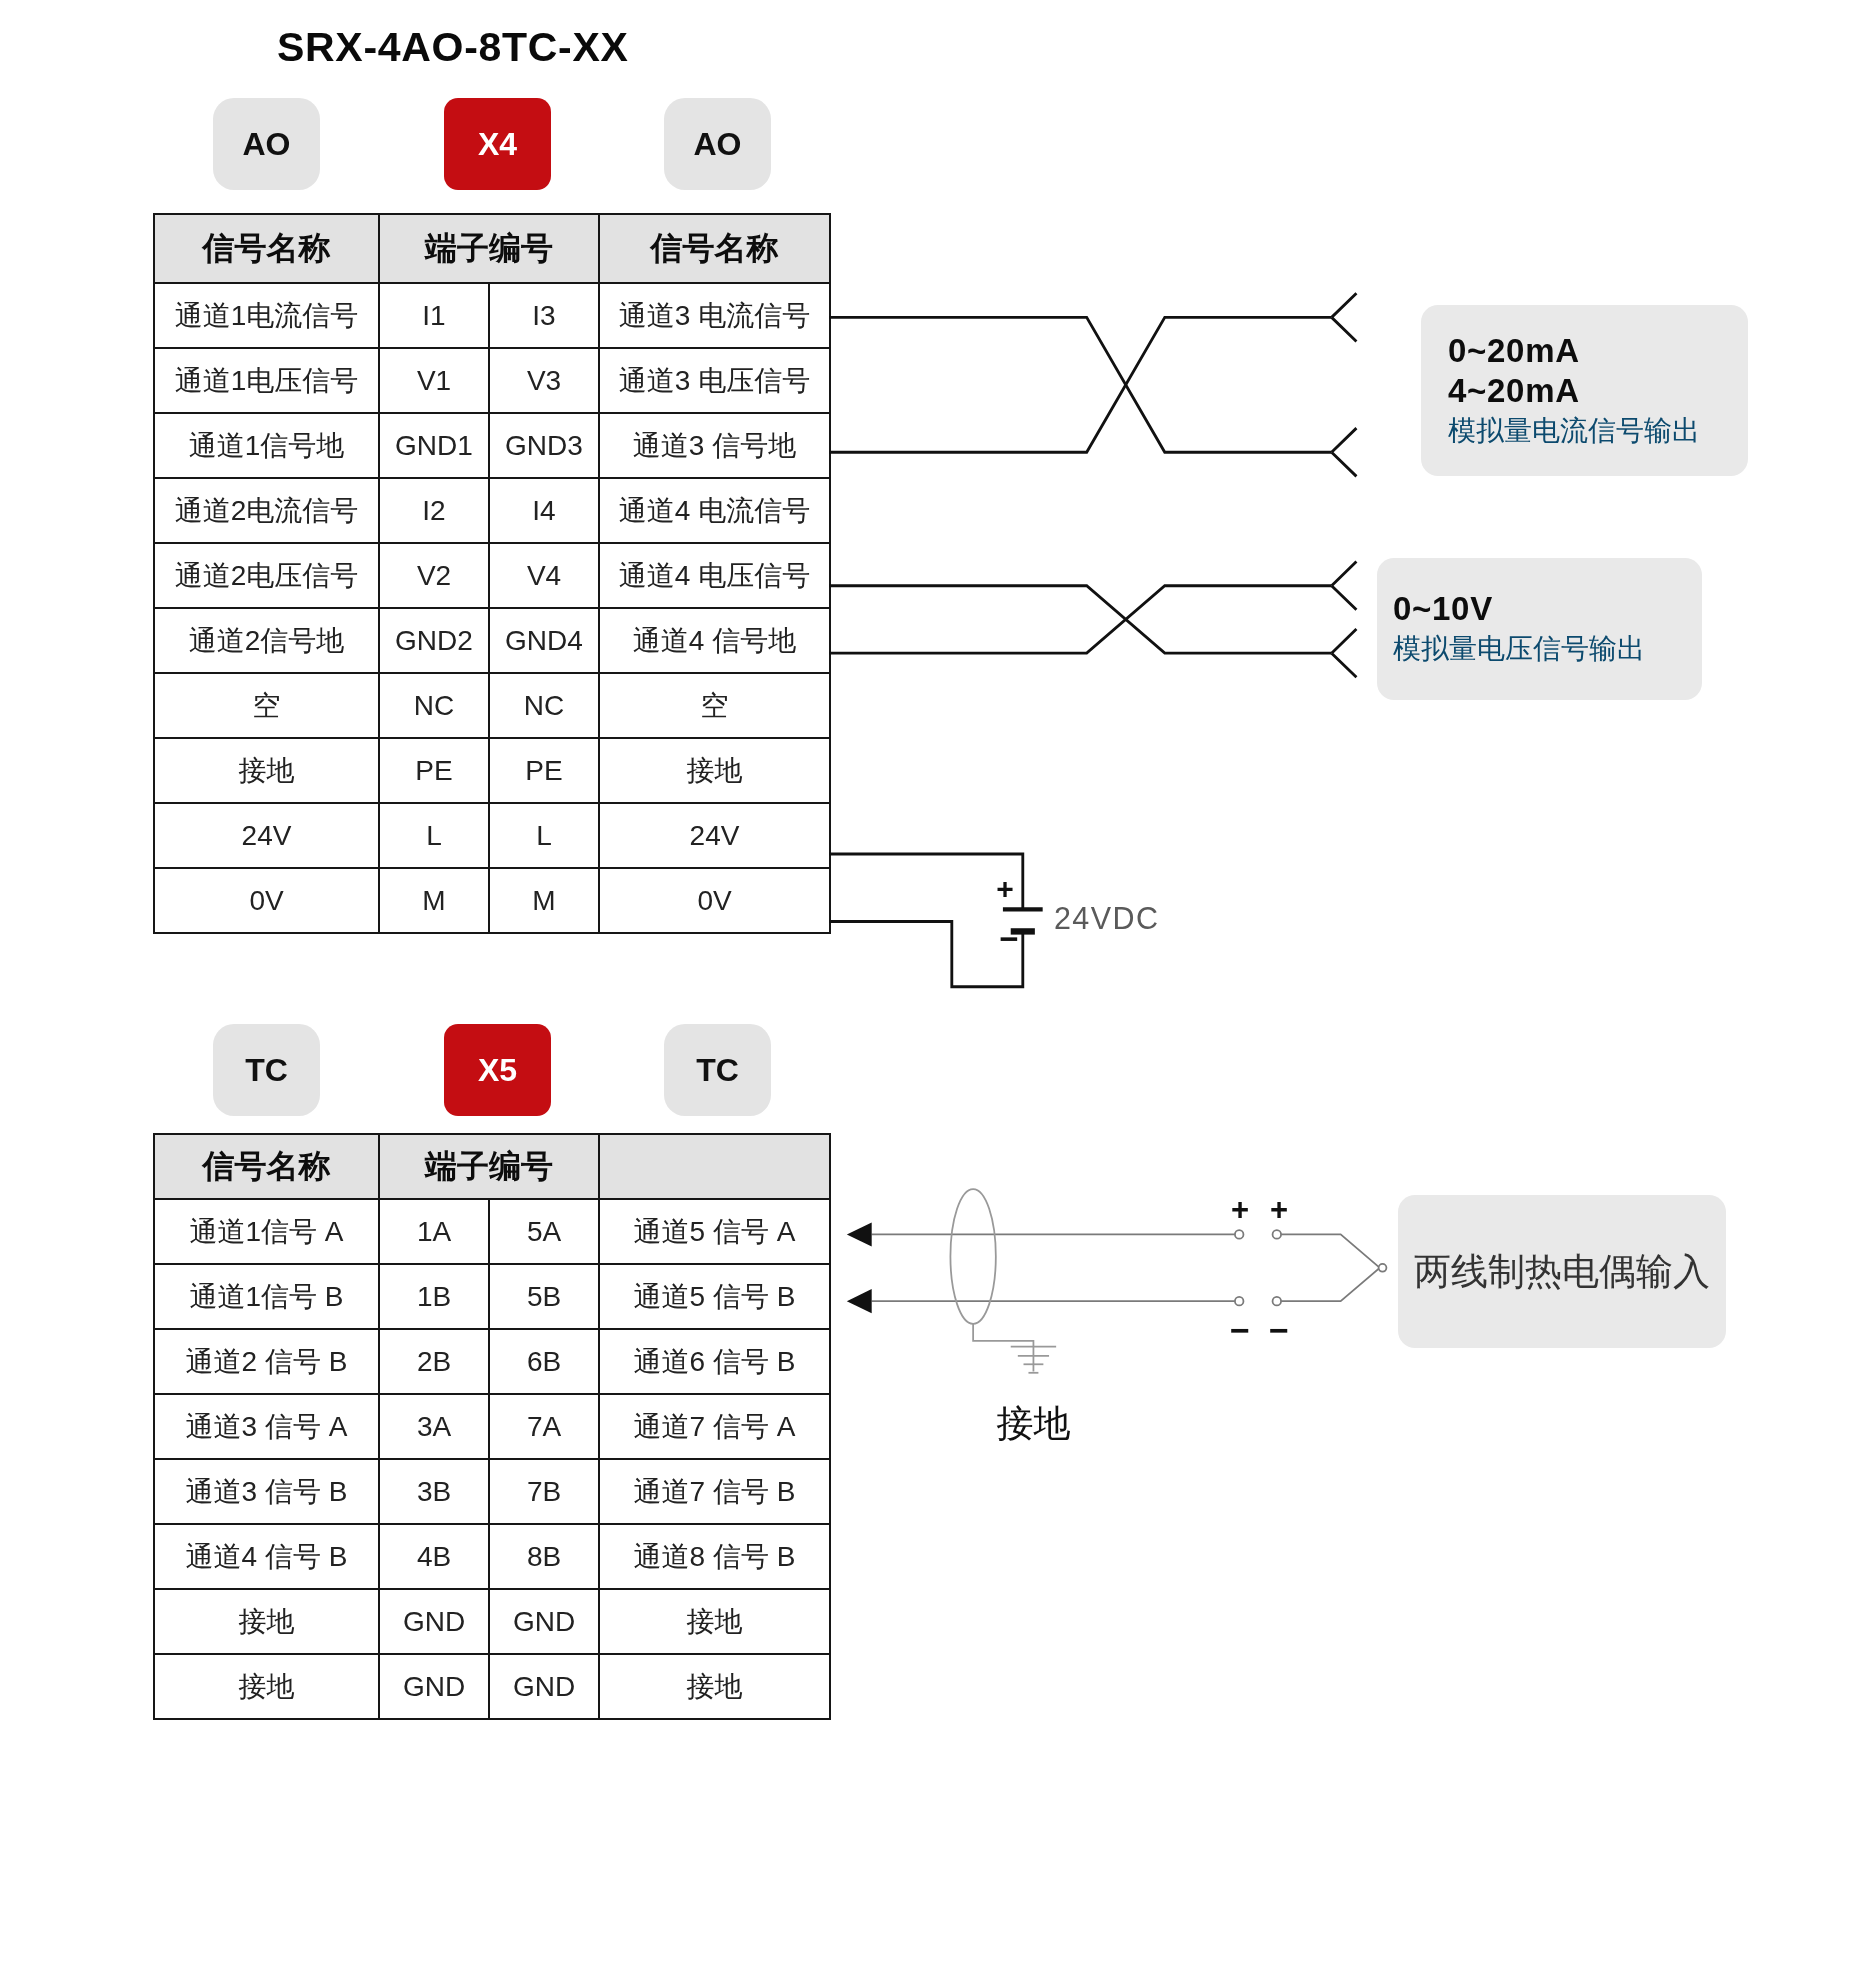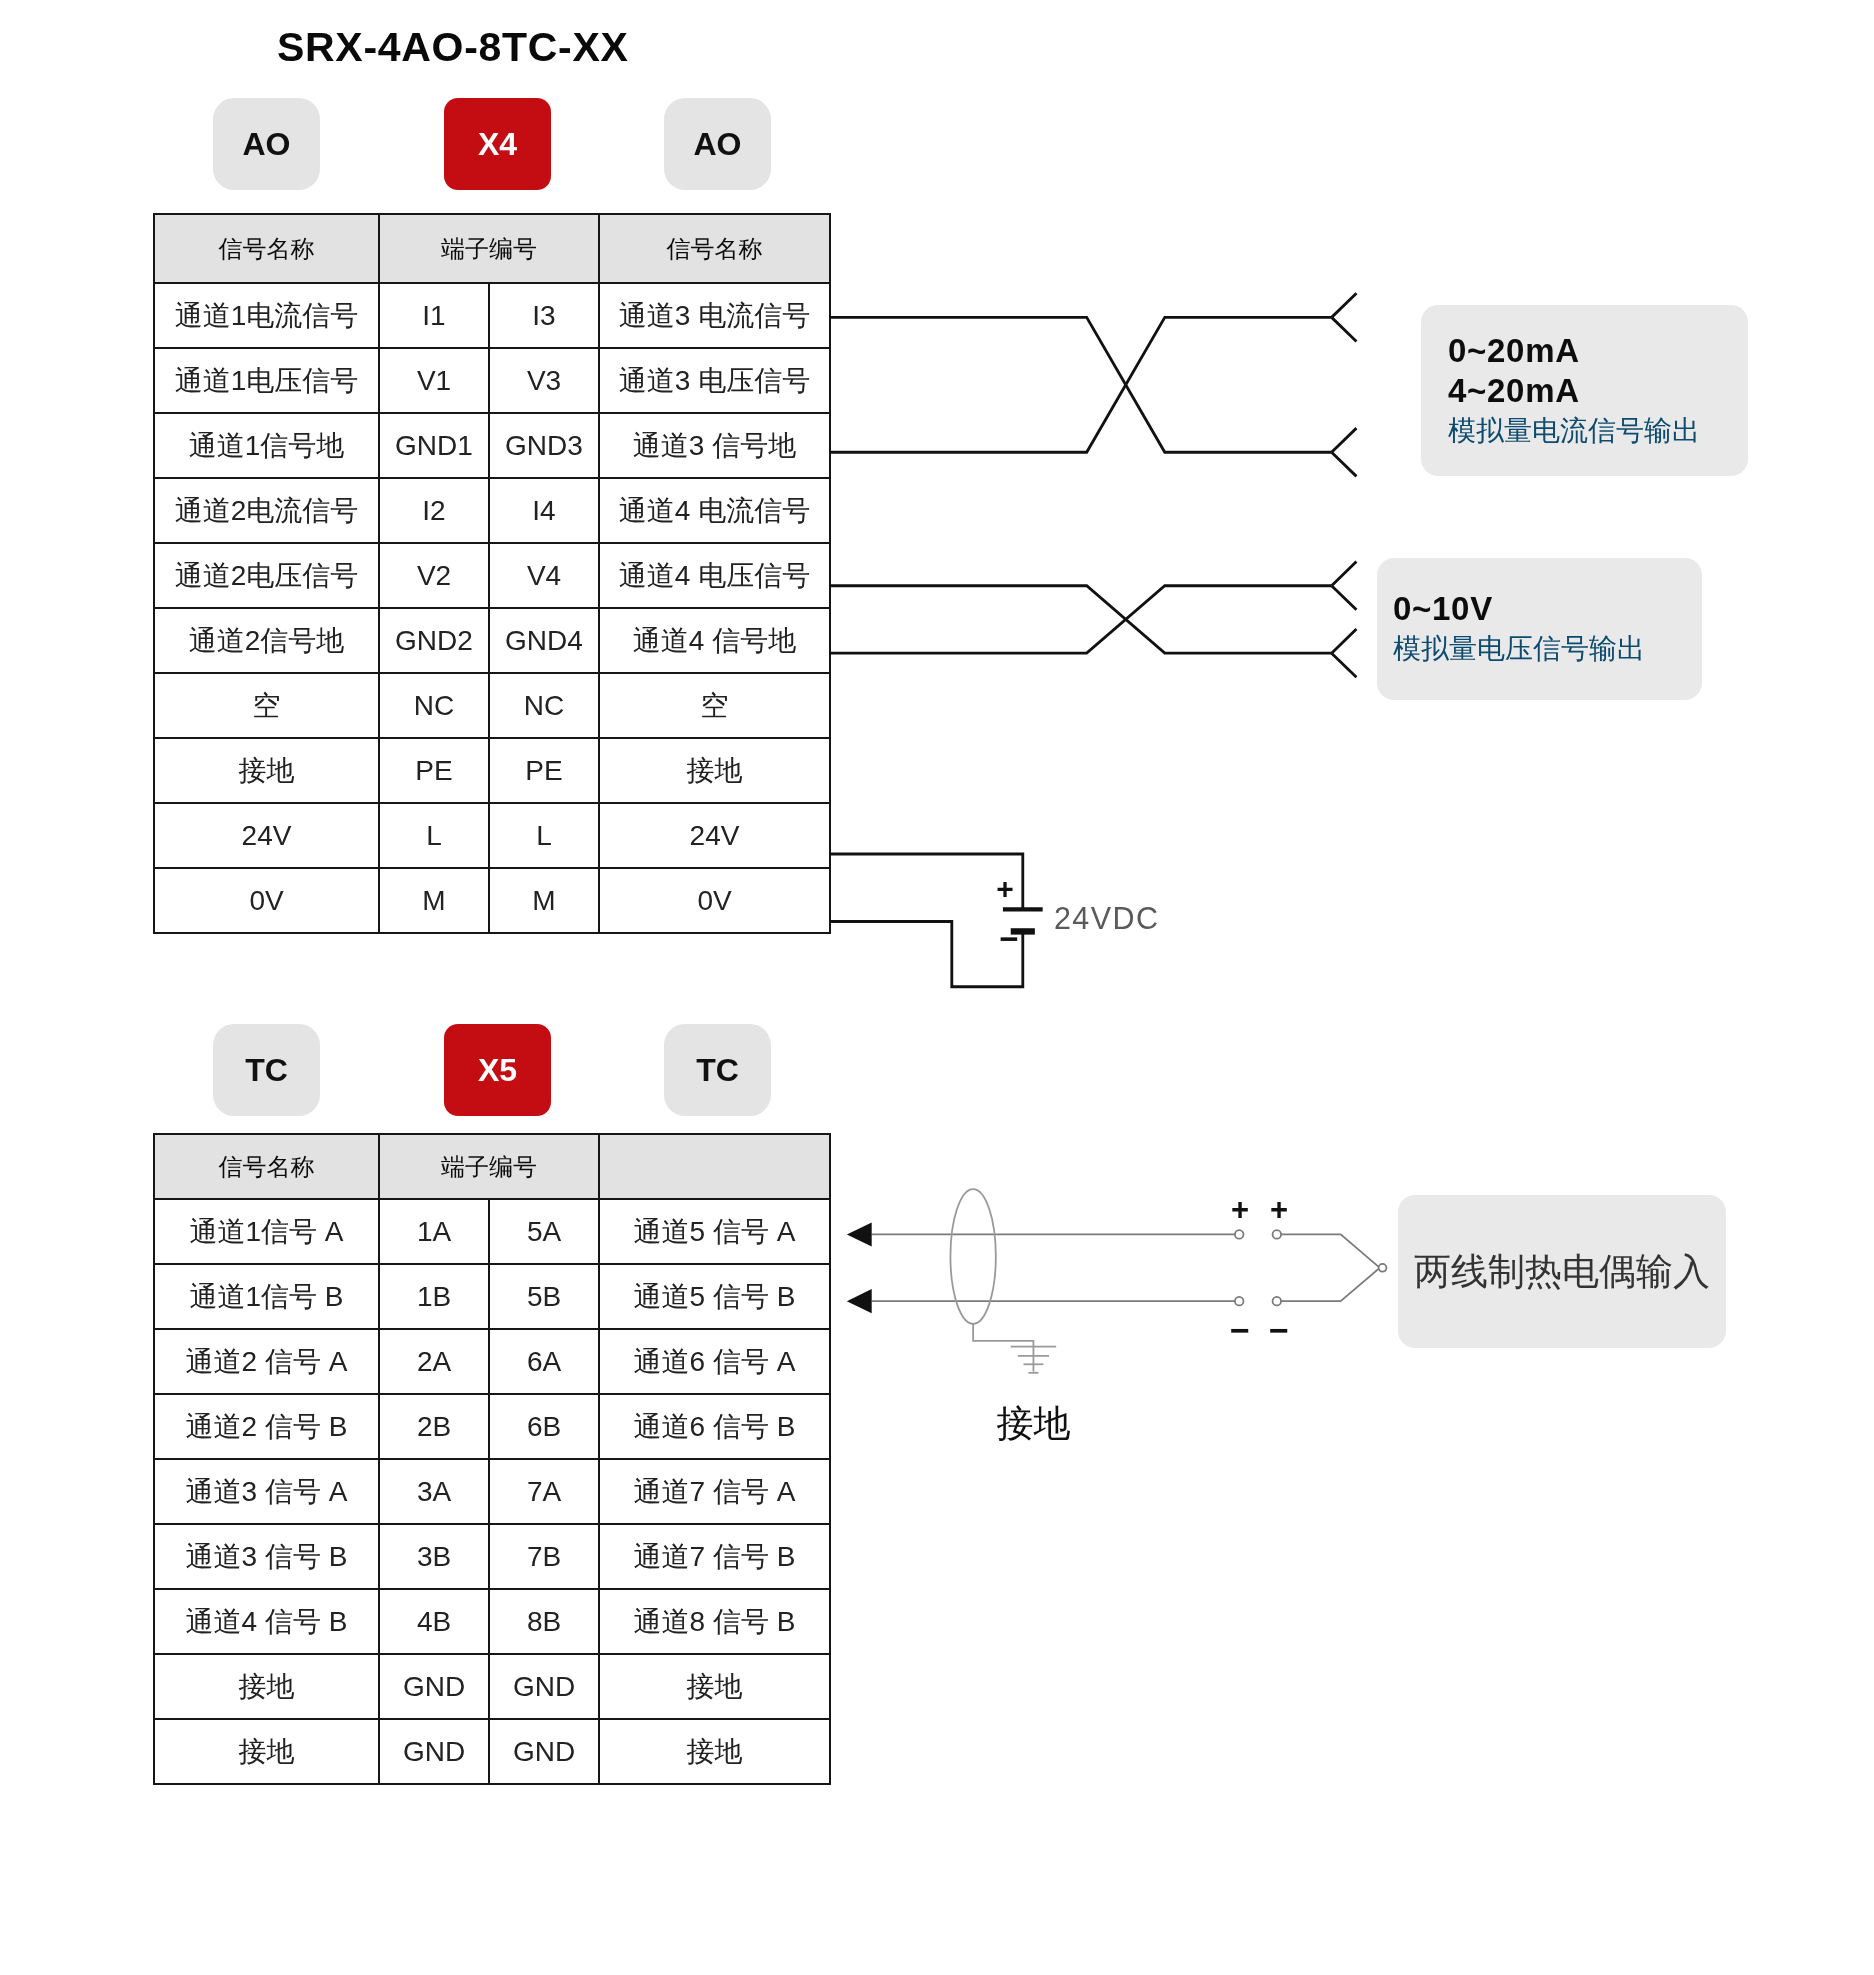--- a/index.html
+++ b/index.html
@@ -12,21 +12,21 @@
   .badge { width:107px; height:92px; border-radius:14px; display:flex; align-items:center; justify-content:center;
            font-size:32px; font-weight:bold; }
   .badge.gray { background:var(--badge_gray,#e4e4e4); color:#111;border-radius:21px; }
   .badge.red  { background:var(--accent_red,#c40d12); color:#fff; }
   .b-ao1 { left:213px; top:98px; }  .b-x4 { left:444px; top:98px; }  .b-ao2 { left:664px; top:98px; }
   .b-tc1 { left:213px; top:1024px; } .b-x5 { left:444px; top:1024px; } .b-tc2 { left:664px; top:1024px; }
 
   table.pin { position:absolute; left:153px; border-collapse:collapse; table-layout:fixed; width:676px; background:#fff; }
   .t1 { top:213px; } .t2 { top:1133px; }
   .pin th, .pin td { border:2.1px solid #161616; text-align:center; vertical-align:middle; overflow:hidden; padding:0; }
-  .pin th { background:var(--header_gray,#e2e2e2); font-size:24px; font-weight:normal; height:69px; color:#0d0d0d; }
+  .pin th { background:var(--header_gray,#e2e2e2); font-size:32px; font-weight:bold; height:69px; color:#0d0d0d; }
   .t2 th { height:65px; }
   .pin td { font-size:28px; height:65px; color:#222; }
   col.c1 { width:225px; } col.c2 { width:110px; } col.c3 { width:110px; } col.c4 { width:231px; }
 
   svg.d1 { left:829px; top:284px; }
   svg.d2 { left:829px; top:1172px; }
 
   .lblbox { background:var(--box_gray,#e9e9e9); border-radius:17px; display:flex; flex-direction:column; justify-content:center; }
   .box1 { left:1376px; top:305px;  width:327px; height:171px; padding-left:27px;margin-left:45px; }
   .box2 { left:1377px; top:558px;  width:325px; height:142px; padding-left:16px; }
@@ -193,26 +193,20 @@
           <td>5A</td>
           <td>通道5 信号 A</td>
         </tr>
         <tr>
           <td>通道1信号 B</td>
           <td>1B</td>
           <td>5B</td>
           <td>通道5 信号 B</td>
         </tr>
         <tr>
-          <td>通道2 信号 A</td>
-          <td>2A</td>
-          <td>6A</td>
-          <td>通道6 信号 A</td>
-        </tr>
-        <tr>
           <td>通道2 信号 B</td>
           <td>2B</td>
           <td>6B</td>
           <td>通道6 信号 B</td>
         </tr>
         <tr>
           <td>通道3 信号 A</td>
           <td>3A</td>
           <td>7A</td>
           <td>通道7 信号 A</td>

